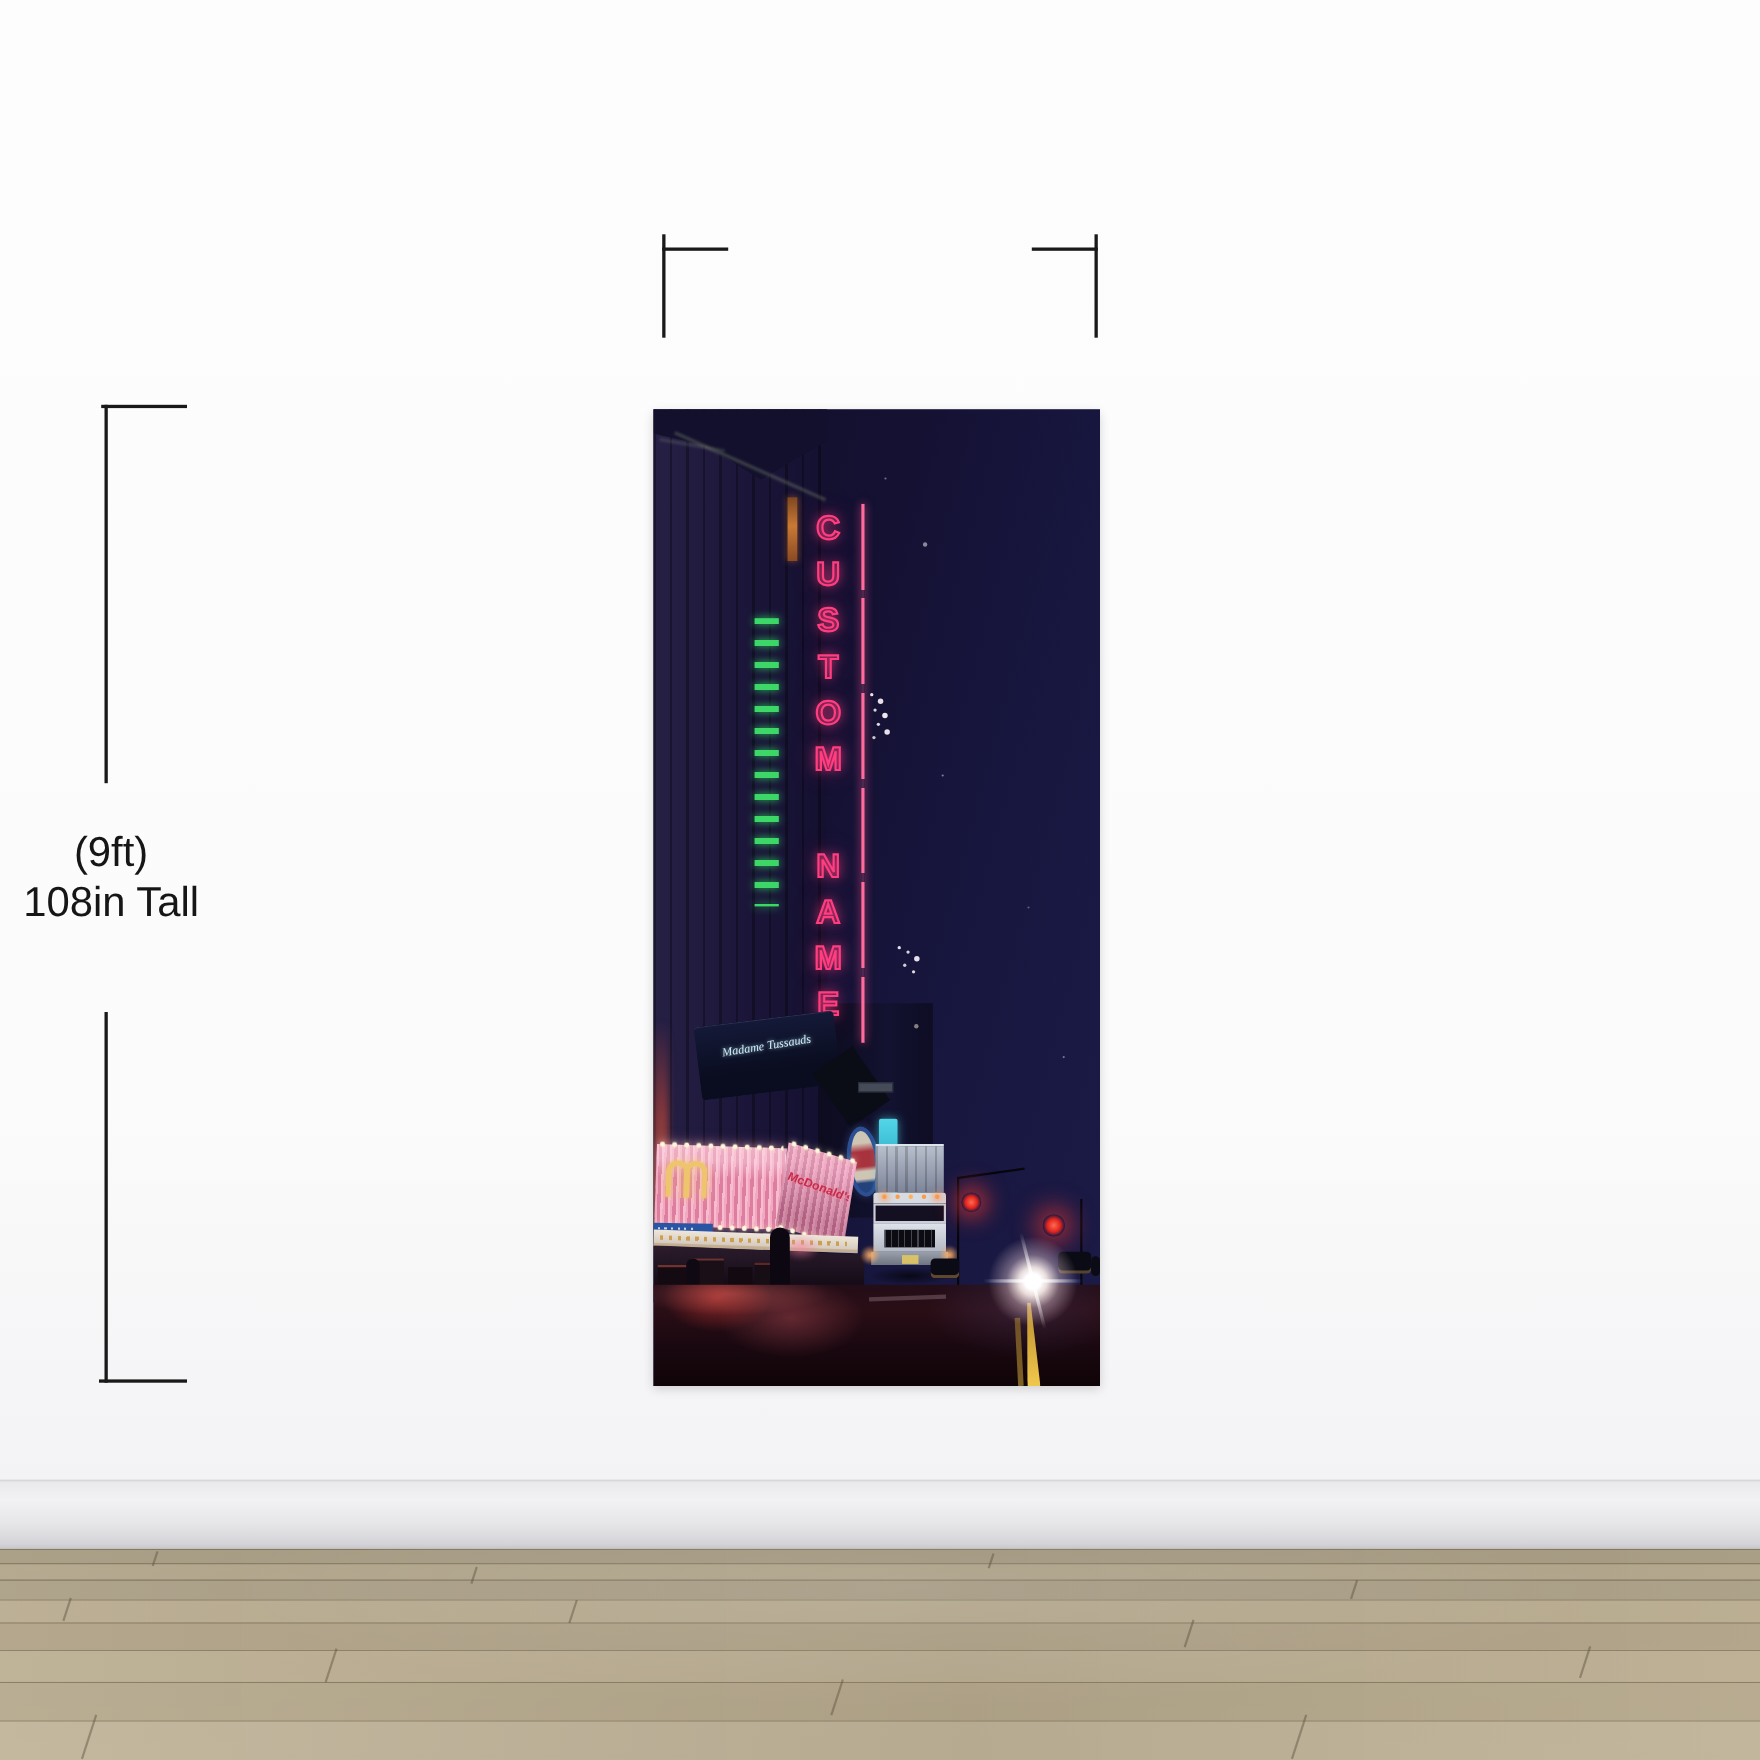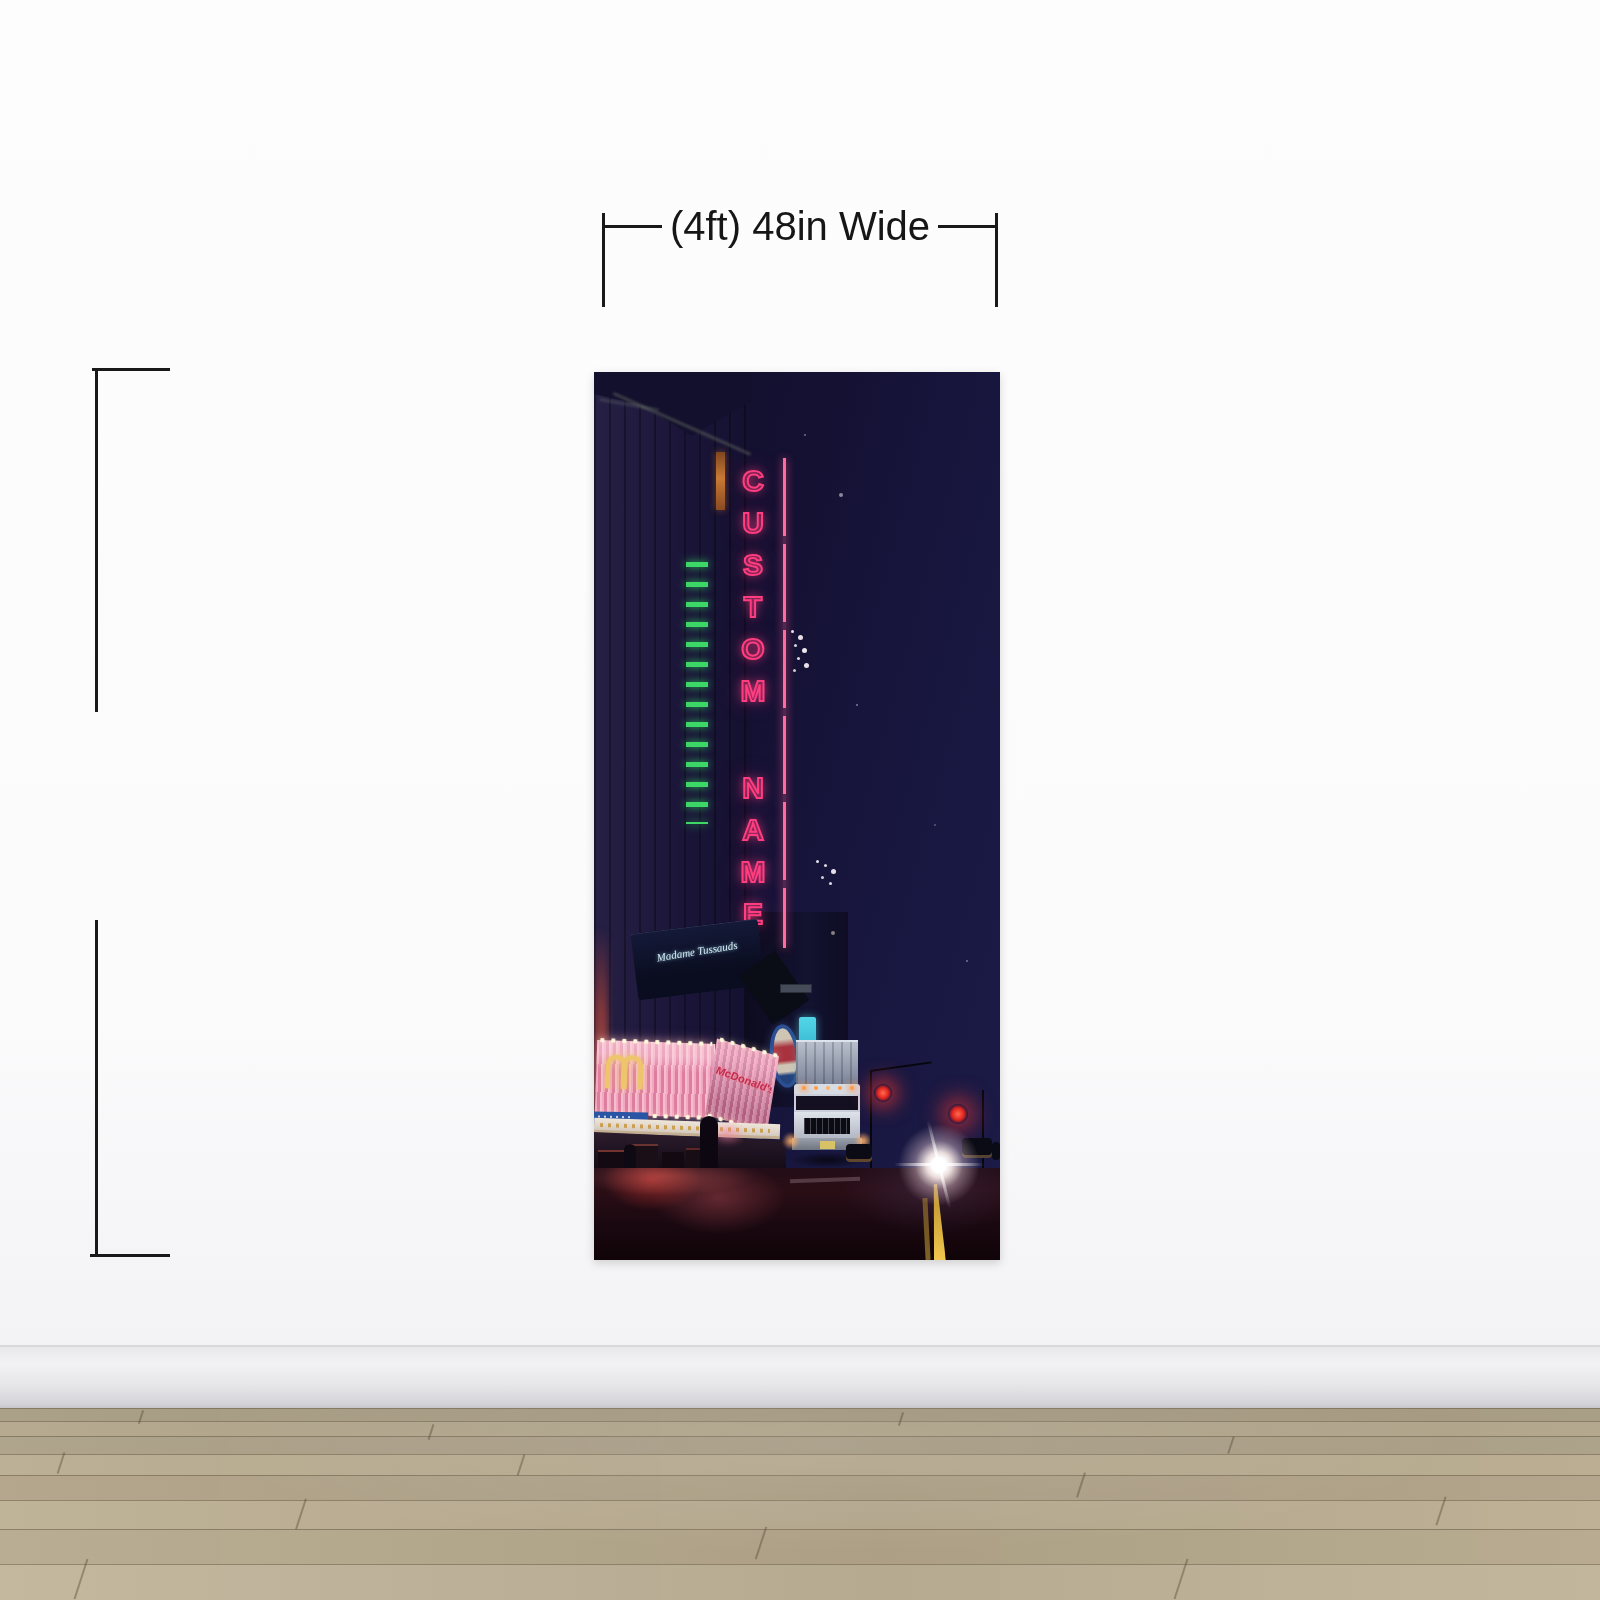--- a/index.html
+++ b/index.html
@@ -192,26 +192,29 @@
 </style>
 </head>
 <body>
 
 <div class="scene">
 
   <div class="wall"></div>
 
   <div class="dim-line" style="left:602px;top:213px;width:3px;height:94px;"></div>
   <div class="dim-line" style="left:602px;top:225px;width:60px;height:3px;"></div>
-  <div class="dim-label top">(4ft) 48in Wide</div>
   <div class="dim-line" style="left:938px;top:225px;width:60px;height:3px;"></div>
   <div class="dim-line" style="left:995px;top:213px;width:3px;height:94px;"></div>
 
   <div class="dim-line" style="left:92px;top:368px;width:78px;height:3px;"></div>
   <div class="dim-line" style="left:95px;top:368px;width:3px;height:344px;"></div>
+  <div class="dim-label left">
+    <div>(9ft)</div>
+    <div>108in Tall</div>
+  </div>
   <div class="dim-line" style="left:95px;top:920px;width:3px;height:337px;"></div>
   <div class="dim-line" style="left:90px;top:1254px;width:80px;height:3px;"></div>
 
   <div class="mural">
     <div class="m-bldg-left"></div>
     <div class="m-sky-notch"></div>
     <div class="m-roofhl"></div>
     <div class="m-roofhl2"></div>
     <div class="m-window-orange"></div>
     <div class="m-midbldg"></div>

